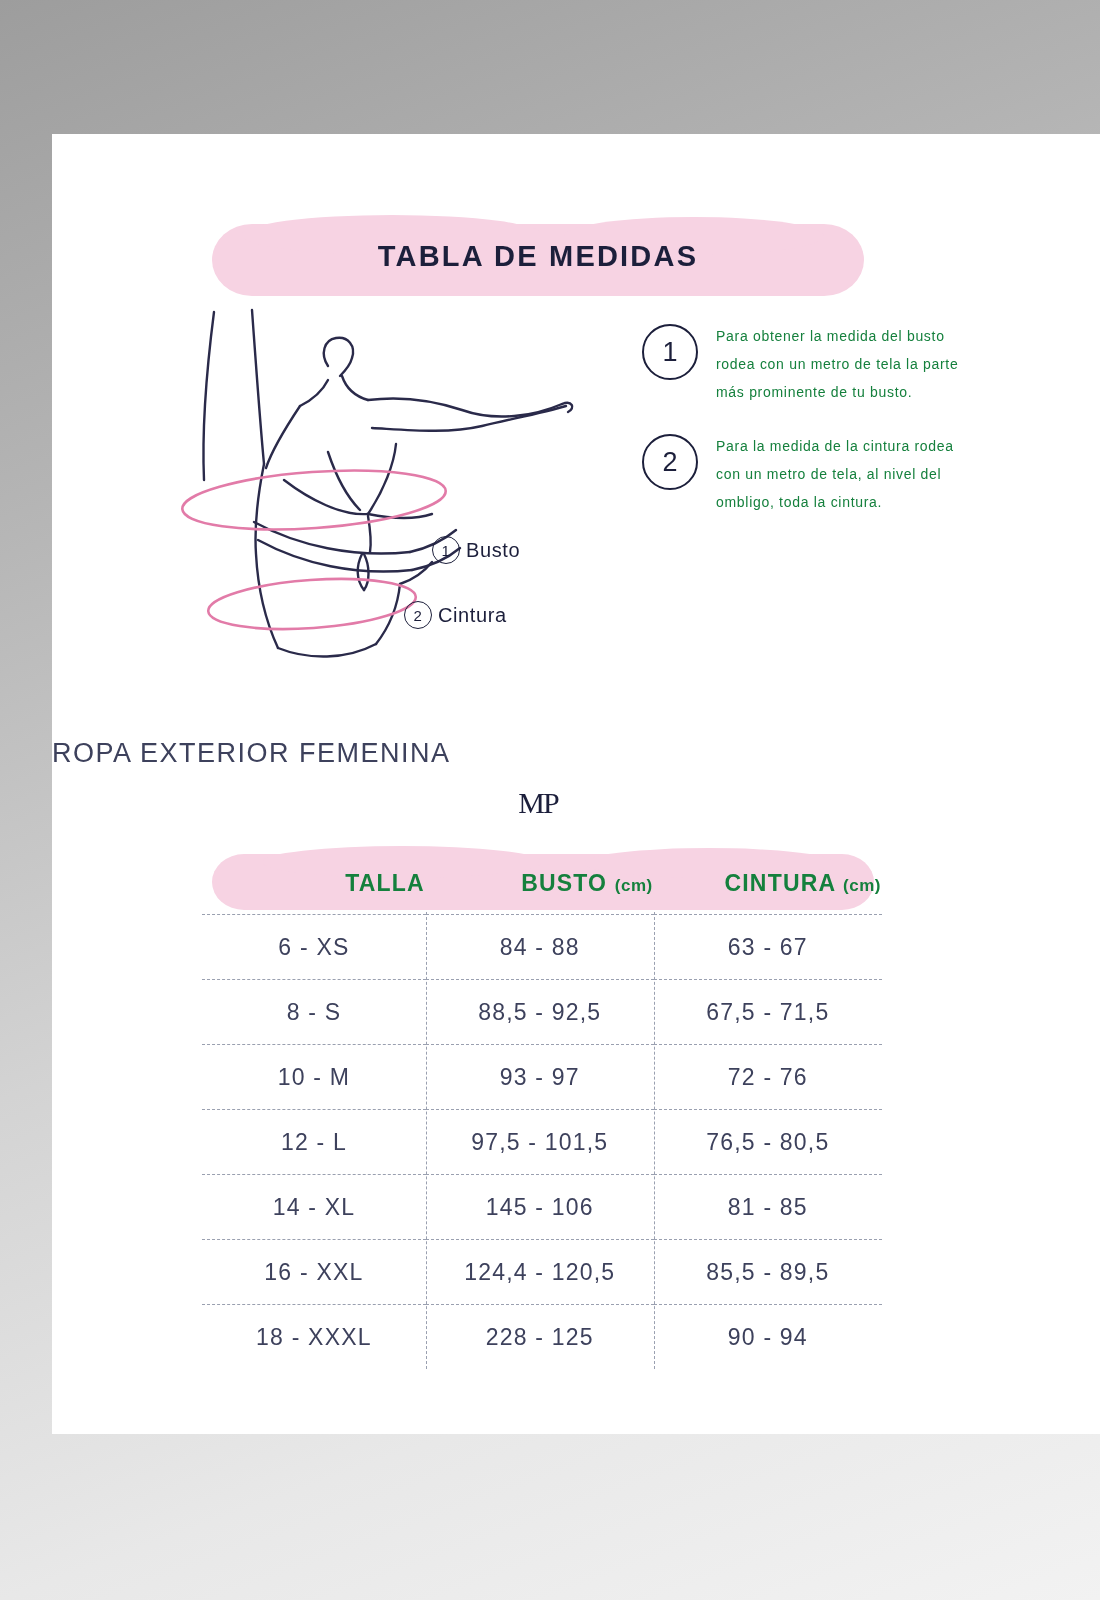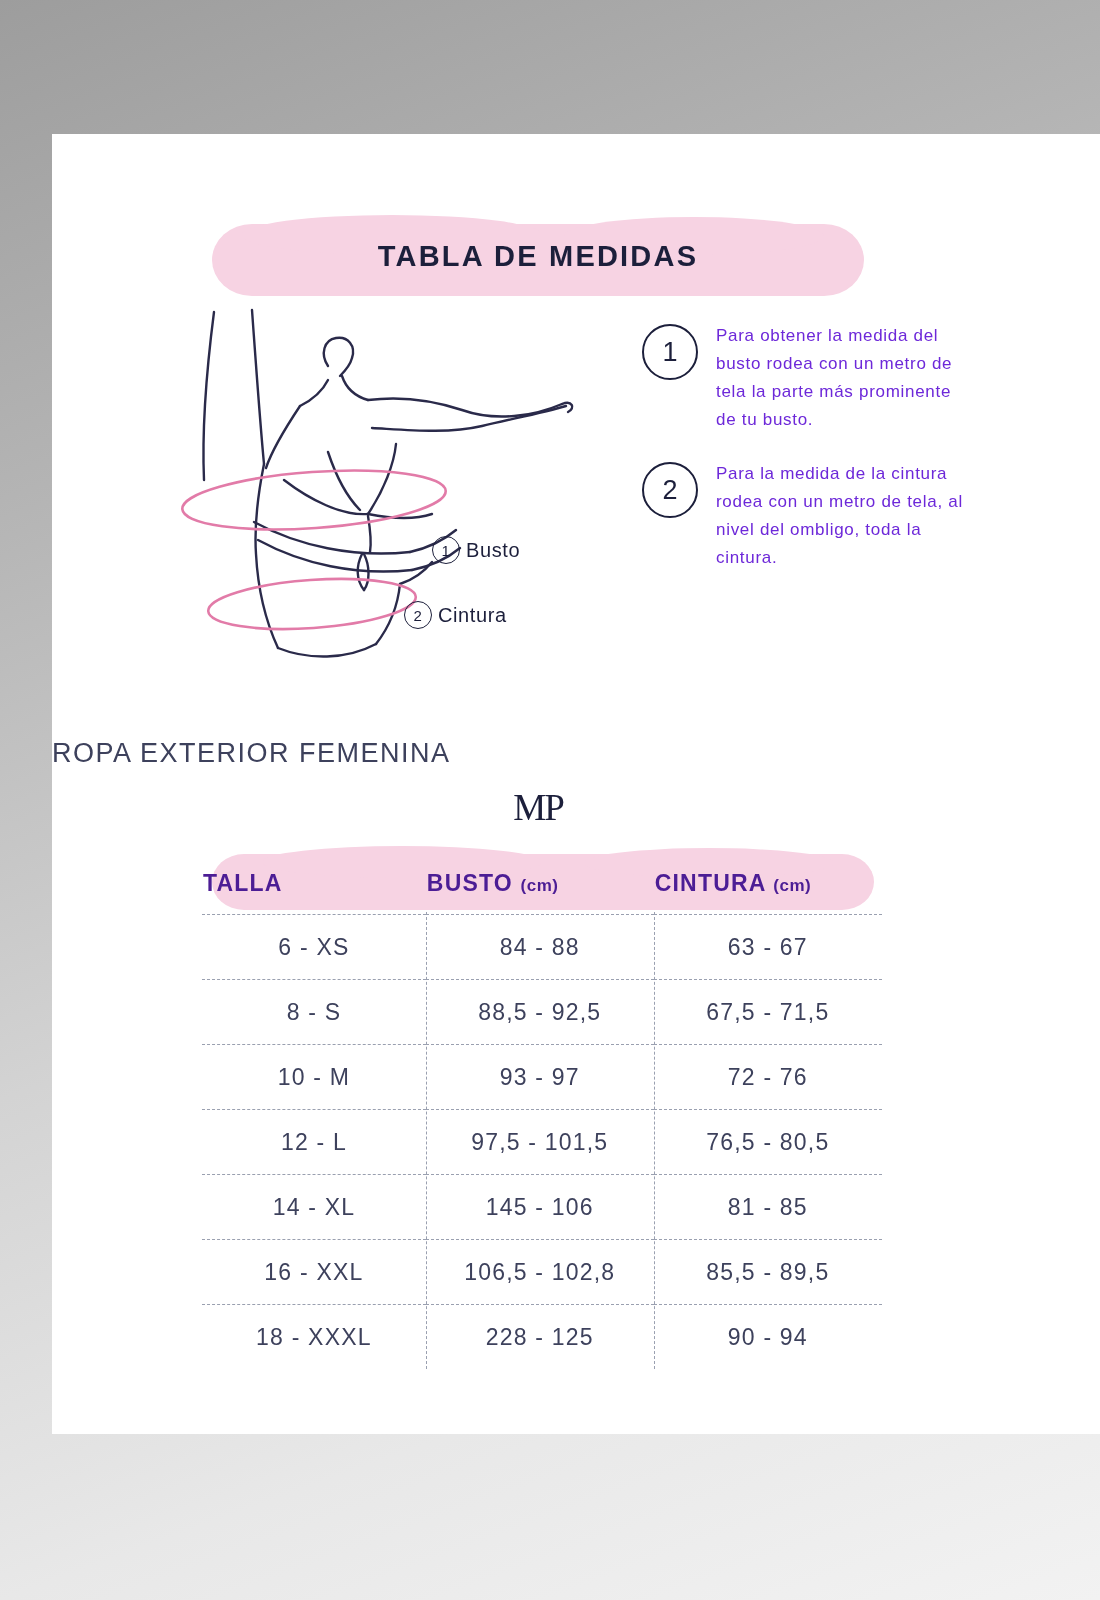--- a/index.html
+++ b/index.html
@@ -123,23 +123,23 @@
     border-radius: 50%;
     display: flex;
     align-items: center;
     justify-content: center;
     font-size: 27px;
     color: #1c1f3b;
     flex: 0 0 auto;
     margin-top: 2px;
   }
   .instr-text {
-    font-size: 17px;
+    font-size: 14px;
     line-height: 28px;
-    color: #6d28d9;
+    color: #15803d;
     letter-spacing: 0.7px;
     max-width: 252px;
   }
 
   
   .section-heading {
     position: absolute;
     left: 0;
     top: 604px;
     width: 972px;
@@ -148,21 +148,21 @@
     letter-spacing: 1.5px;
     color: #3d415c;
   }
   .brand-logo {
     position: absolute;
     left: 0;
     top: 652px;
     width: 972px;
     text-align: center;
     font-family: "Liberation Serif", serif;
-    font-size: 37px;
+    font-size: 30px;
     letter-spacing: -2px;
     color: #1c1f3b;
     font-weight: normal;
   }
 
   
   .table-wrap {
     position: absolute;
     left: 150px;
     top: 718px;
@@ -198,24 +198,24 @@
     border-radius: 50%;
   }
   table.size-table {
     position: relative;
     border-collapse: collapse;
     width: 680px;
   }
   table.size-table th {
     font-size: 23px;
     font-weight: bold;
-    color: #4c1d95;
+    color: #15803d;
     letter-spacing: 1.2px;
     height: 60px;
-    text-align: left;
+    text-align: right;
     position: relative;
   }
   table.size-table th .unit {
     font-size: 17px;
     letter-spacing: 0.5px;
     font-weight: bold;
   }
   table.size-table td {
     font-size: 23px;
     color: #3d415c;
@@ -360,21 +360,21 @@
           <td>97,5 - 101,5</td>
           <td>76,5 - 80,5</td>
         </tr>
         <tr>
           <td>14 -  XL</td>
           <td>145 - 106</td>
           <td>81 - 85</td>
         </tr>
         <tr>
           <td>16 -  XXL</td>
-          <td>106,5 - 102,8</td>
+          <td>124,4 - 120,5</td>
           <td>85,5 - 89,5</td>
         </tr>
         <tr>
           <td>18 -  XXXL</td>
           <td>228 - 125</td>
           <td>90 - 94</td>
         </tr>
       </tbody>
     </table>
   </div>

